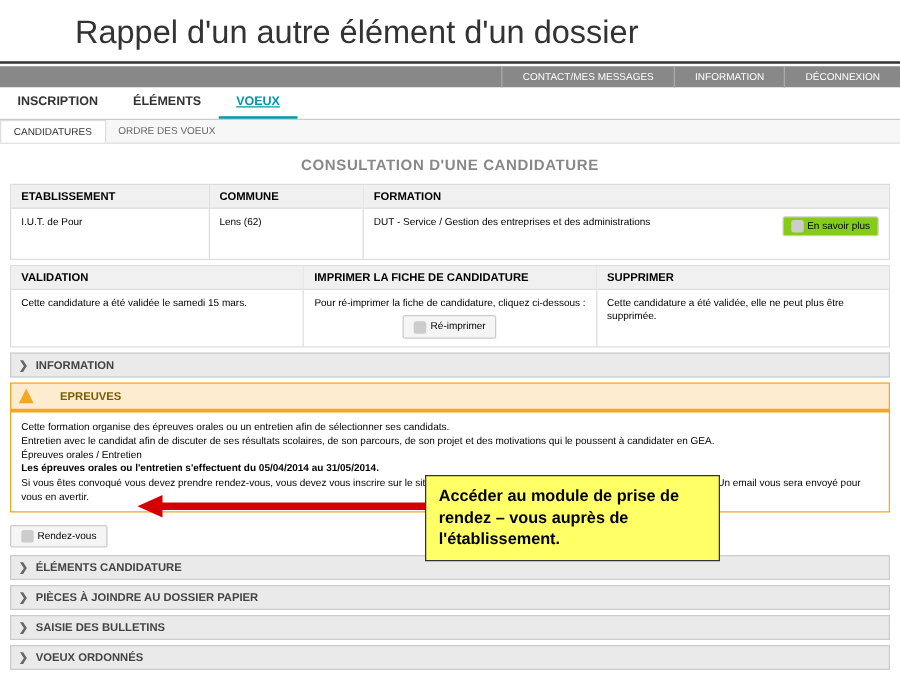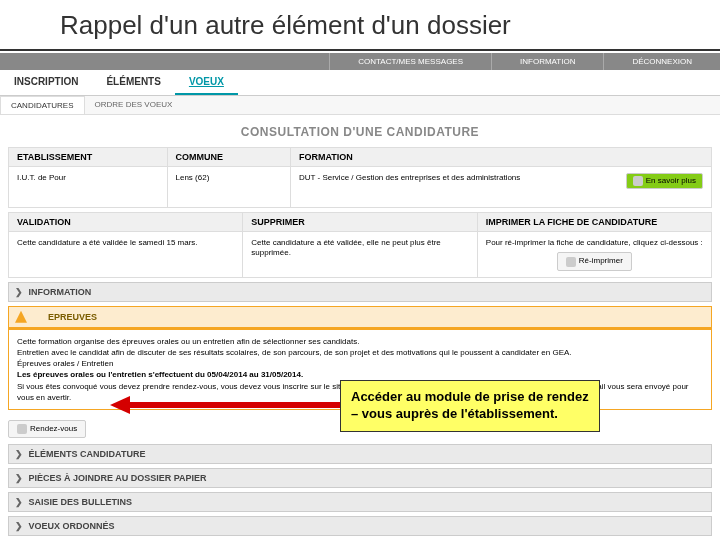--- a/index.html
+++ b/index.html
@@ -1,20 +1,20 @@
 <!DOCTYPE html>
 <html><head>
 <meta charset="utf-8">
 <style>
   * { box-sizing: border-box; margin: 0; padding: 0; }
   body { font-family: Arial, sans-serif; font-size: 10px; background: #fff; width: 720px; height: 540px; overflow: hidden; position: relative; }
   .slide-title { font-size: 26px; color: #333; padding: 10px 60px 8px; font-weight: normal; }
   .underline { height: 2px; background: #333; margin: 0 0 2px 0; }
   .topbar { display: flex; justify-content: flex-end; background: #888; color: #fff; font-size: 8px; }
-  .topbar div { padding: 4px 28px; border-left: 1px solid #aaa; }
+  .topbar div { padding: 4px 16px; border-left: 1px solid #aaa; }
   .mainnav { display: flex; background: #fff; border-bottom: 1px solid #ccc; }
   .mainnav div { padding: 6px 14px; font-size: 10px; font-weight: bold; color: #333; }
   .mainnav .active { color: #0097a7; border-bottom: 2px solid #0097a7; text-decoration: underline; }
   .subnav { display: flex; background: #f7f7f7; border-bottom: 1px solid #ddd; font-size: 8px; }
   .subnav div { padding: 4px 10px; color: #666; }
   .subnav .active-sub { background: #fff; border: 1px solid #ddd; border-bottom: none; color: #333; }
   .page-heading { text-align: center; font-weight: bold; font-size: 12px; color: #888; padding: 10px 0 8px; letter-spacing: 0.5px; }
   .row3 { display: flex; border: 1px solid #ddd; margin: 0 8px; }
   .row3 > div { flex: 1; border-right: 1px solid #ddd; }
   .row3 > div:last-child { border-right: none; }
@@ -22,21 +22,21 @@
   .col-body { padding: 6px 8px; font-size: 8px; line-height: 1.3; min-height: 40px; position: relative; }
   .savoir-plus { display: inline-flex; align-items: center; gap: 3px; background: #84cc16; border: 1px solid #ccc; padding: 2px 6px; font-size: 8px; border-radius: 2px; cursor: pointer; float: right; }
   .btn-small { display: inline-flex; align-items: center; gap: 3px; background: #f5f5f5; border: 1px solid #ccc; padding: 3px 8px; font-size: 8px; border-radius: 2px; cursor: pointer; margin-top: 4px; }
   .section-bar { display: flex; align-items: center; gap: 6px; background: #eaeaea; border: 1px solid #ccc; margin: 4px 8px 0; padding: 4px 6px; font-size: 9px; font-weight: bold; color: #444; }
   .section-bar .chev { font-size: 9px; color: #666; }
   .epreuves-box { border: 1px solid #f5a623; border-top: 2px solid #f5a623; margin: 0 8px; padding: 6px 8px; font-size: 8px; line-height: 1.4; }
   .epreuves-head { display: flex; align-items: center; gap: 21px; background: #fdeccf; border: 1px solid #f5a623; margin: 4px 8px 0; padding: 4px 6px; font-size: 9px; font-weight: bold; color: #7a4; color:#8a5; }
   .epreuves-head span.t { color: #7a5c00; }
   .warn-icon { width: 12px; height: 12px; background: #f5a623; display: inline-block; clip-path: polygon(50% 0, 100% 100%, 0 100%); position: relative; }
   .rdv-row { margin: 6px 8px; }
-  .callout { position: absolute; left: 340px; top: 380px; width: 260px; background: #ffff66; border: 1.5px solid #333; padding: 8px 10px; font-size: 13px; font-weight: bold; line-height: 1.3; z-index: 10; }
+  .callout { position: absolute; left: 340px; top: 380px; width: 236px; background: #ffff66; border: 1.5px solid #333; padding: 8px 10px; font-size: 13px; font-weight: bold; line-height: 1.3; z-index: 10; }
   .arrow { position: absolute; left: 110px; top: 398px; width: 230px; height: 14px; z-index: 9; }
   .arrow-line { position: absolute; left: 18px; top: 4px; width: 212px; height: 6px; background: #d40000; }
   .arrow-head { position: absolute; left: 0; top: -2px; width: 0; height: 0; border-top: 9px solid transparent; border-bottom: 9px solid transparent; border-right: 20px solid #d40000; }
   .icon-sq { display:inline-block; width:10px; height:10px; background:#ccc; border-radius:2px; }
 </style>
 </head>
 <body>
 
 <div class="slide-title">Rappel d'un autre élément d'un dossier</div>
 <div class="underline"></div>
@@ -80,32 +80,32 @@
     </div>
   </div>
 </div>
 
 <div class="row3" style="margin-top:4px">
   <div>
     <div class="col-head">VALIDATION</div>
     <div class="col-body">Cette candidature a été validée le samedi 15 mars.</div>
   </div>
   <div>
-    <div class="col-head">SUPPRIMER</div>
-    <div class="col-body">Cette candidature a été validée, elle ne peut plus être supprimée.</div>
-  </div>
-  <div>
     <div class="col-head">IMPRIMER LA FICHE DE CANDIDATURE</div>
     <div class="col-body" style="text-align:center">
       <div>Pour ré-imprimer la fiche de candidature, cliquez ci-dessous :</div>
       <span class="btn-small">
         <span class="icon-sq"></span>
         <span>Ré-imprimer</span>
       </span>
     </div>
+  </div>
+  <div>
+    <div class="col-head">SUPPRIMER</div>
+    <div class="col-body">Cette candidature a été validée, elle ne peut plus être supprimée.</div>
   </div>
 </div>
 
 <div class="section-bar">
   <span class="chev">❯</span>
   <span>INFORMATION</span>
 </div>
 
 <div class="epreuves-head" style="color:#7a5c00">
   <span class="warn-icon"></span>

